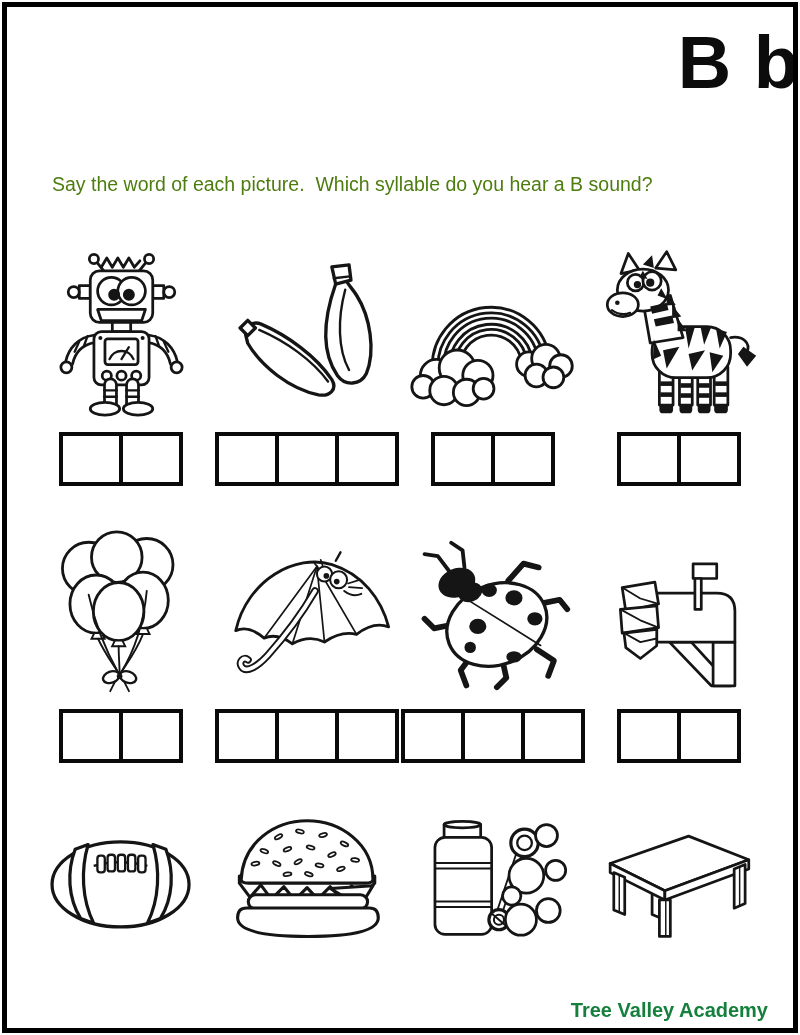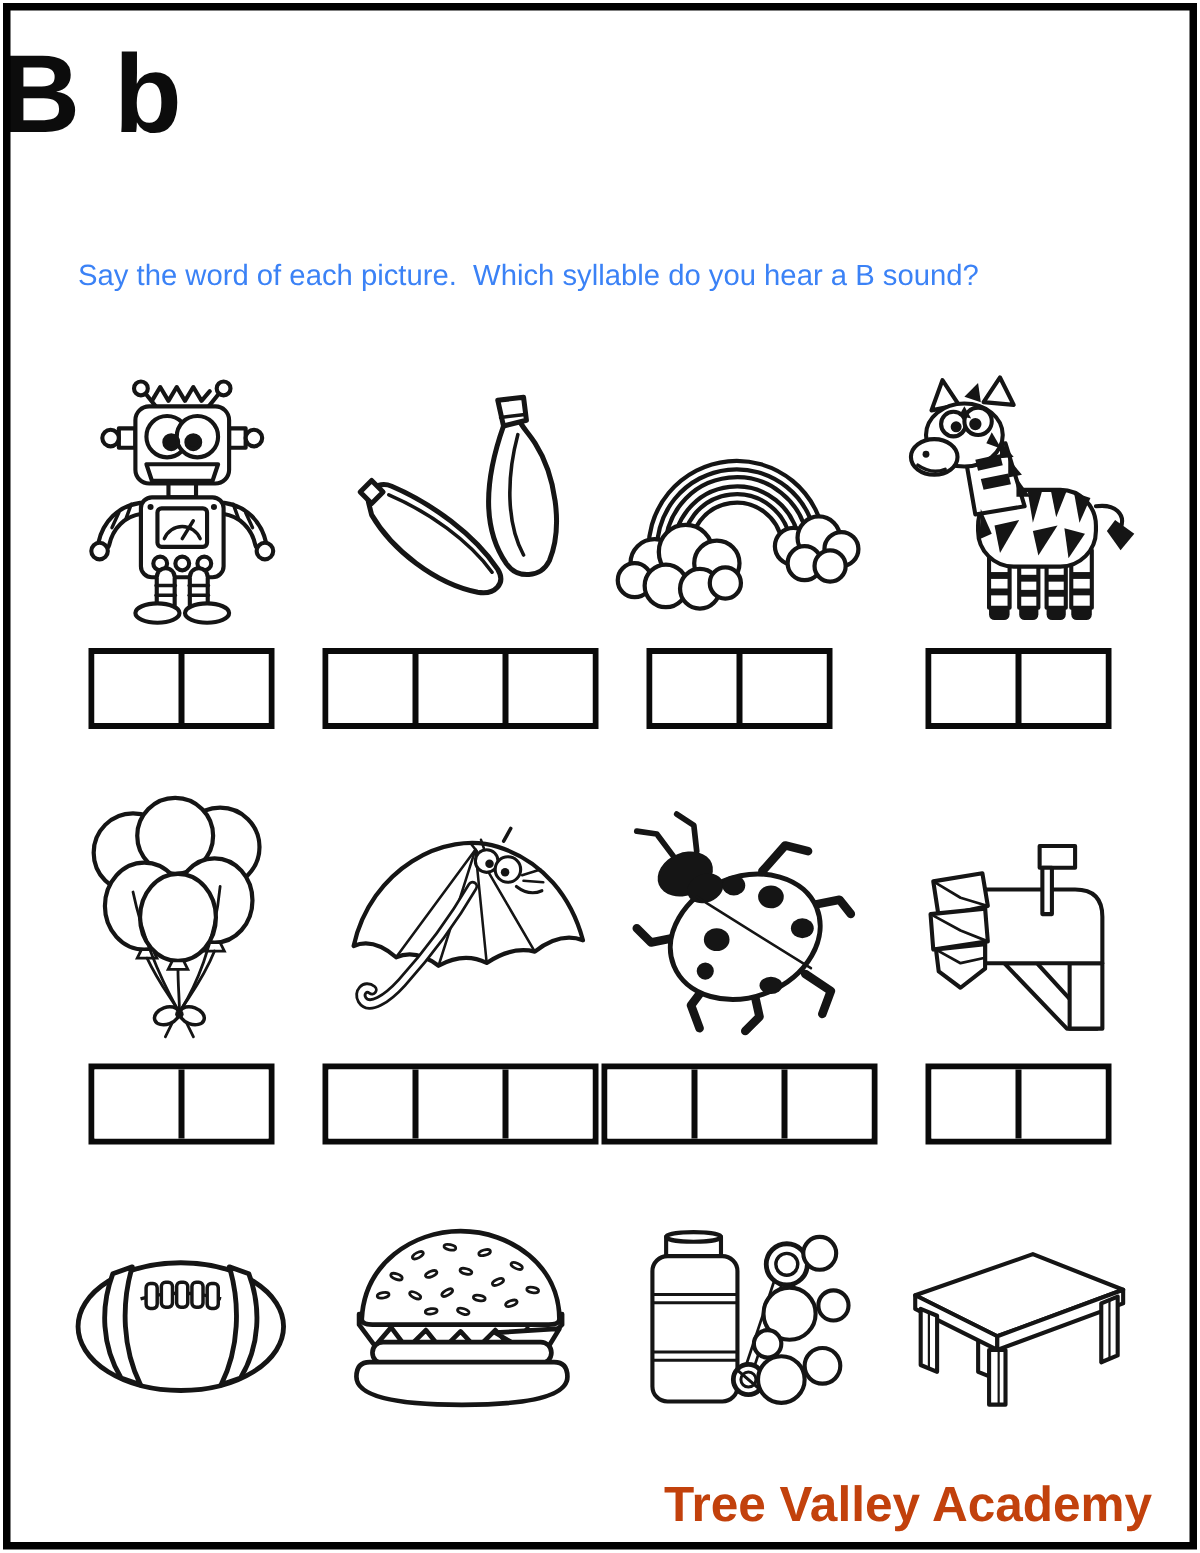--- a/index.html
+++ b/index.html
@@ -1,32 +1,32 @@
 <!DOCTYPE html>
 <html><head>
 <meta charset="utf-8">
 <style>
   html,body{margin:0;padding:0;background:#fff;}
   body{width:800px;height:1035px;position:relative;overflow:hidden;
        font-family:"Liberation Sans",sans-serif;color:#111;}
   .frame{position:absolute;inset:2px;border:5px solid #000;pointer-events:none;z-index:5;}
-  .title{margin:26px 0 0 0;text-align:left;font-size:74px;line-height:1;
+  .title{margin:26px 0 0 0;text-align:right;font-size:74px;line-height:1;
          font-weight:700;letter-spacing:1px;color:#0c0c0c;}
   .instructions{margin:16px 0 0 52px;font-size:19.5px;line-height:1.42;
-                white-space:pre-wrap;color:#3b82f6;}
+                white-space:pre-wrap;color:#4d7c0f;}
   .ws-row{display:grid;grid-template-columns:repeat(4,1fr);padding:0 28px;
           row-gap:15px;align-items:end;justify-items:center;}
   .row1{margin-top:20px}.row2{margin-top:30px}.row3{margin-top:40px}
   .pic{display:flex;align-items:flex-end;justify-content:center;}
   .pic svg{display:block;}
   .sgroup{display:flex;border:4px solid #0a0a0a;background:#fff;}
   .sbox{width:56px;height:46px;background:#fff;border-left:4px solid #0a0a0a;}
   .sbox:first-child{border-left:none;}
-  .footer{position:absolute;right:32px;bottom:13px;font-size:33px;
-          font-weight:700;color:#c2410c;text-align:center;}
+  .footer{position:absolute;right:32px;bottom:13px;font-size:20px;
+          font-weight:700;color:#15803d;text-align:center;}
 </style>
 </head>
 <body>
 
 <div class="frame"></div>
 
 <h1 class="title">B b</h1>
 
 <div class="instructions">
   <div>Say the word of each picture.  Which syllable do you hear a B sound?</div>

